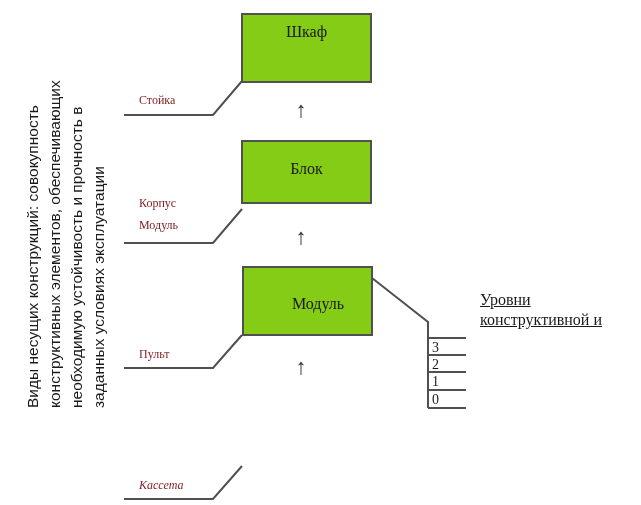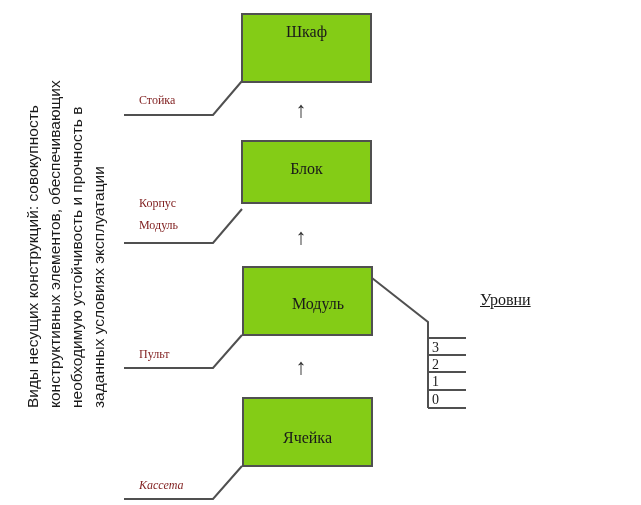--- a/index.html
+++ b/index.html
@@ -133,27 +133,25 @@
   <div class="side-label" style="left:139px; top:194px;text-align:right;">Корпус</div>
   <div class="side-label" style="left:139px; top:216px;">Модуль</div>
   <div class="arrow" style="left:294px; top:226px;">↑</div>
 
   <div class="box" style="left:242px; top:266px; width:131px; height:70px;">
     <div class="box-label" style="top:27px;padding-left:21px;">Модуль</div>
   </div>
   <div class="side-label" style="left:139px; top:345px;">Пульт</div>
   <div class="arrow" style="left:294px; top:356px;">↑</div>
 
-  <div class="box" style="left:242px; top:397px; width:131px; height:70px;">
-    <div class="box-label" style="top:30px;">Ячейка</div>
-  </div>
   <div class="side-label" style="left:139px; top:476px;font-style:italic;">Кассета</div>
 
   <div class="level-num" style="left:432px; top:341px;">3</div>
   <div class="level-num" style="left:432px; top:358px;">2</div>
   <div class="level-num" style="left:432px; top:375px;">1</div>
   <div class="level-num" style="left:432px; top:393px;">0</div>
 
   <div class="legend-text">
     <div>Уровни</div>
+    <div>конструктивной и</div>
   </div>
 
 </div>
 
 </body></html>

